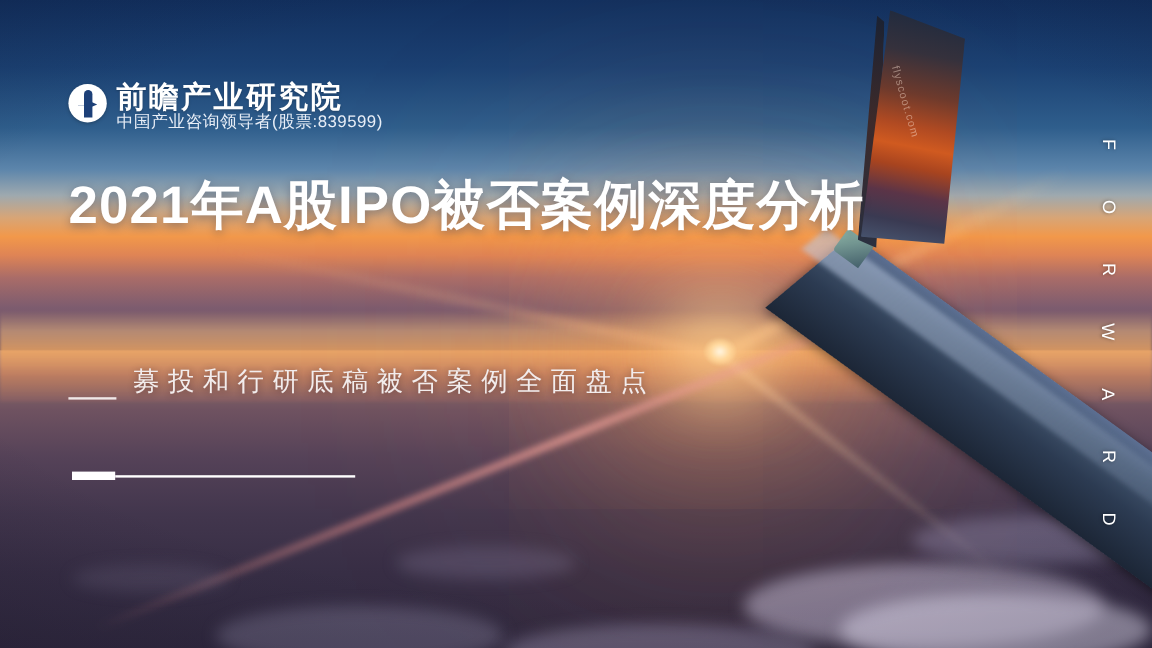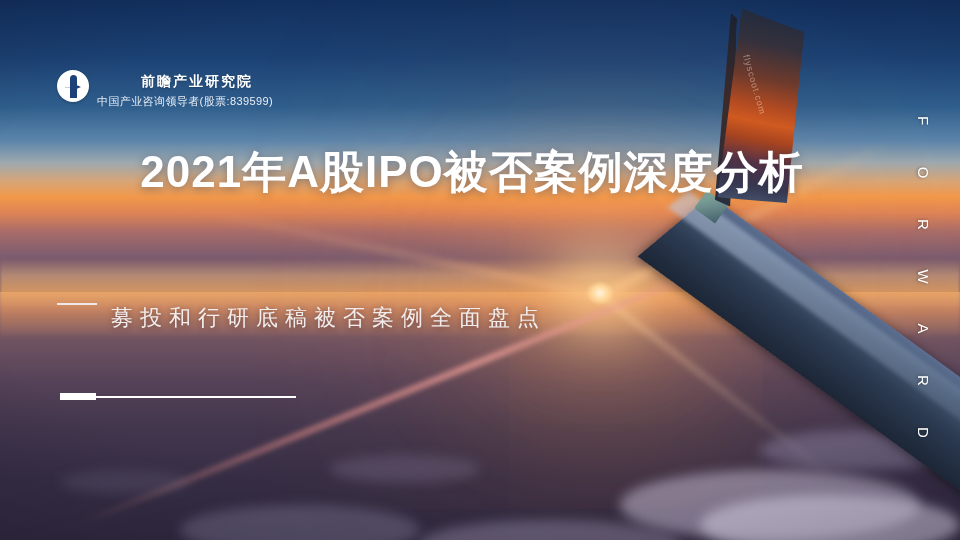--- a/index.html
+++ b/index.html
@@ -160,42 +160,41 @@
     content:"";position:absolute;left:12.5px;top:5px;width:7px;height:23px;
     background:#1d4078;border-radius:3.5px 3.5px 0 0;
   }
   .logo-mark::after{
     content:"";position:absolute;left:8px;top:13px;width:16px;height:8px;
     background:#1d4078;
     clip-path:polygon(0% 60%,42% 60%,42% 0%,100% 50%,42% 100%,42% 62%,0% 62%);
   }
   .logo-text{margin-left:8px;display:flex;flex-direction:column;}
   .logo-name{
-    color:#ffffff;font-size:14px;font-weight:bold;letter-spacing:2px;
+    color:#ffffff;font-size:25px;font-weight:bold;letter-spacing:2px;
     line-height:25px;white-space:nowrap;
     text-shadow:0 1px 2px rgba(0,0,0,0.25);
-    margin-left:44px;
   }
   .logo-sub{
-    color:#e8eef7;font-size:11px;letter-spacing:0.4px;line-height:12px;
+    color:#e8eef7;font-size:14px;letter-spacing:0.4px;line-height:12px;
     white-space:nowrap;margin-top:1px;
   }
 
   
-  .title-block{position:absolute;left:57px;top:143px;width:830px;text-align:center;}
+  .title-block{position:absolute;left:57px;top:143px;width:830px;}
   .title-line{
     color:#ffffff;font-size:44px;font-weight:bold;line-height:58px;
     letter-spacing:1px;white-space:nowrap;
     text-shadow:0 2px 8px rgba(20,30,60,0.35);
   }
   .subtitle{
     position:absolute;left:57px;top:303px;
     color:#f2ecec;font-size:22px;letter-spacing:7px;white-space:nowrap;
     text-shadow:0 1px 6px rgba(40,20,30,0.45);
-    display:flex;align-items:flex-start;font-family:Liberation Serif, serif;
+    display:flex;align-items:flex-end;font-family:Liberation Serif, serif;
   }
   .sub-dash{
     display:inline-block;width:40px;height:2px;background:#f0e8e8;
     margin-right:14px;flex:0 0 auto;
   }
   .divider{position:absolute;left:60px;top:393px;display:flex;align-items:center;}
   .divider-thick{width:36px;height:7px;background:#ffffff;}
   .divider-thin{width:200px;height:2px;background:#ffffff;}
 
   

